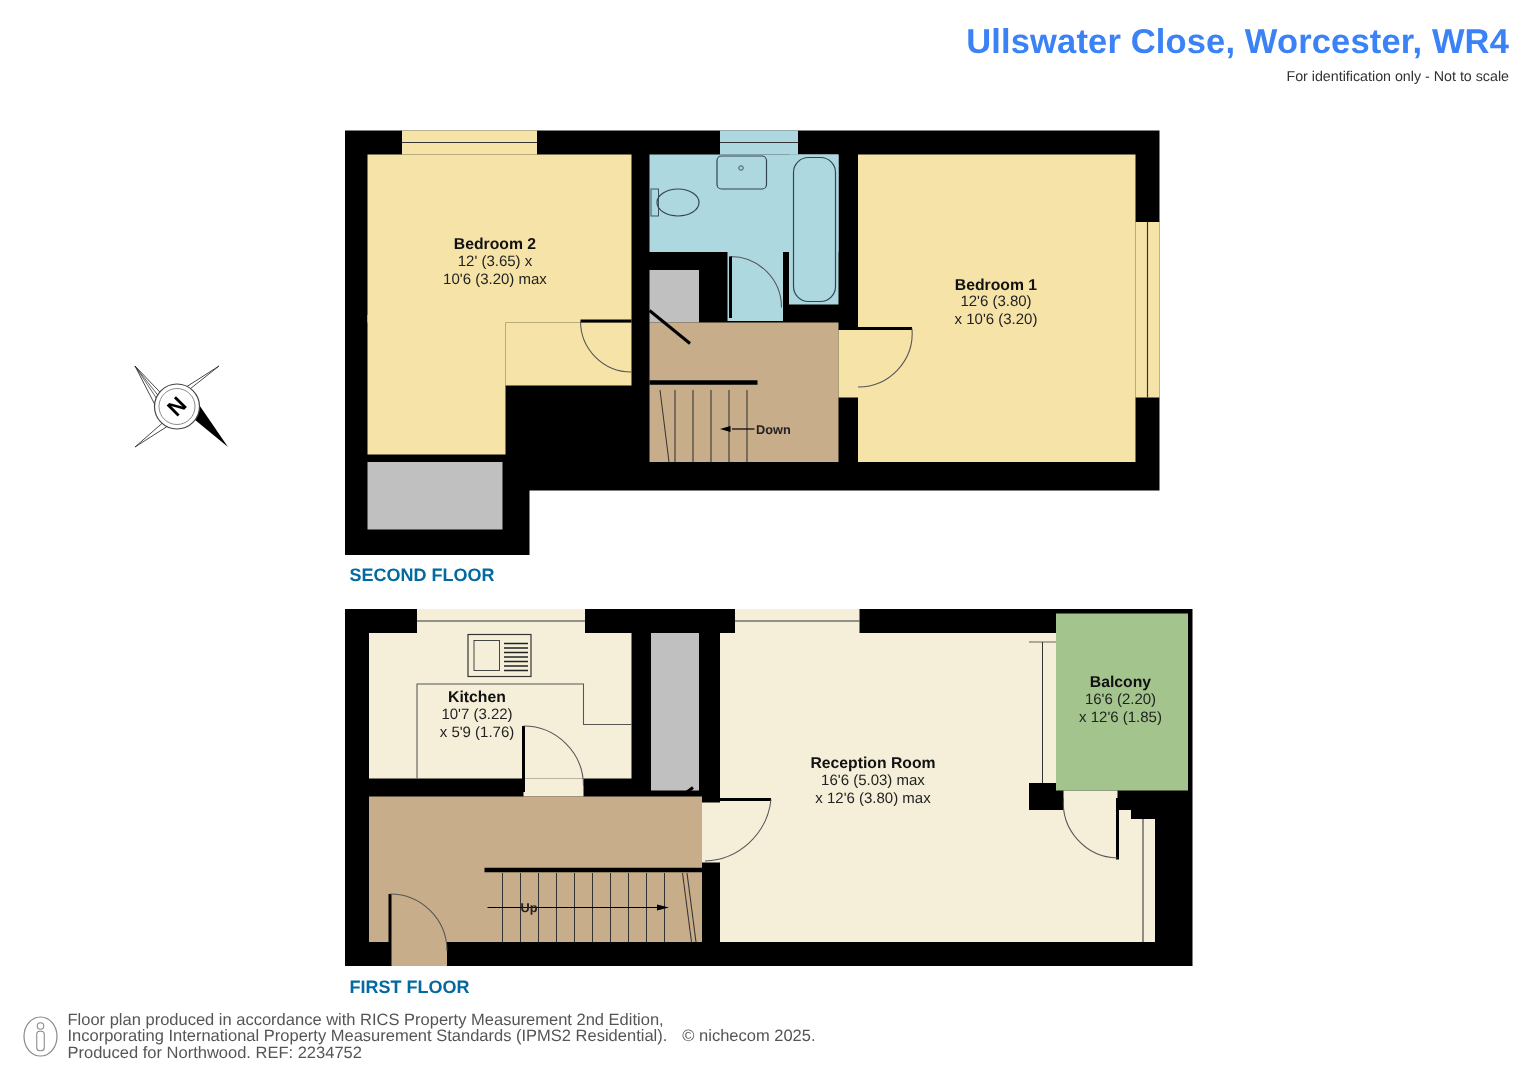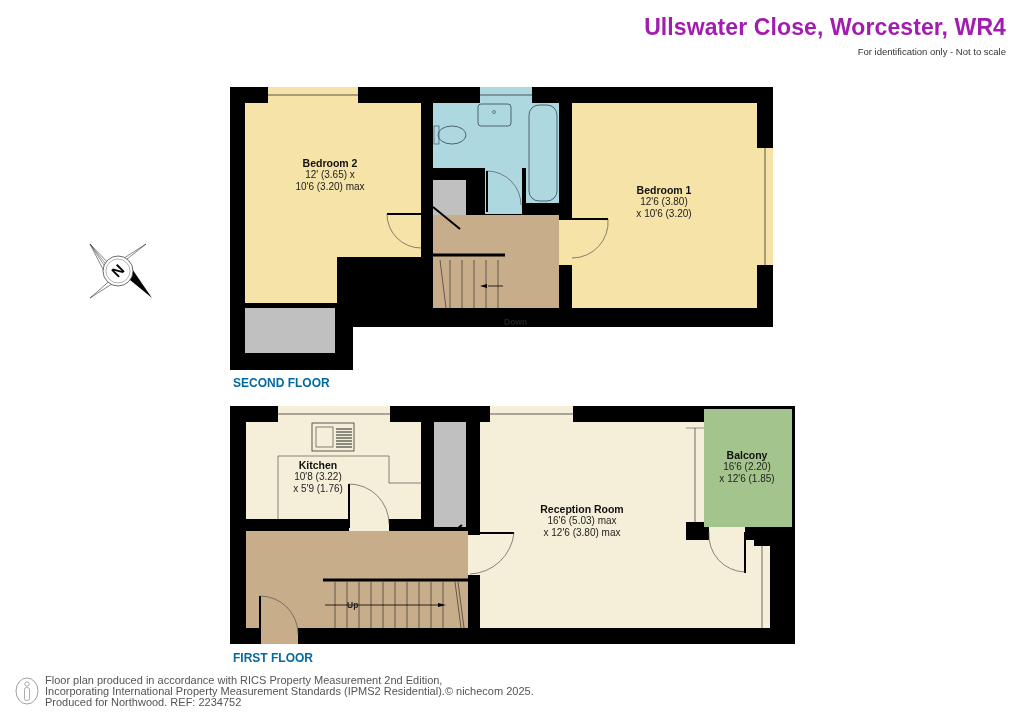--- a/index.html
+++ b/index.html
@@ -1,27 +1,27 @@
 <!DOCTYPE html>
 <html><head>
 <meta charset="utf-8">
 <style>
   html, body { margin: 0; padding: 0; background: #ffffff; }
   body { width: 1024px; height: 724px; position: relative; overflow: hidden; font-family: "Liberation Sans", sans-serif; color: #1a1a1a; }
   .header { position: absolute; right: 18px; top: 14px; text-align: right; }
-  .title { font-size: 23px; font-weight: bold; letter-spacing: 0.1px; color: #a21caf; }
+  .title { font-size: 23px; font-weight: bold; letter-spacing: 0.1px; color: #3b82f6; }
   .area { font-size: 14px; margin-top: 8px; color: #222; }
   .note { font-size: 9.5px; margin-top: 5px; color: #333; }
   .floor-label { position: absolute; font-size: 12px; font-weight: bold; color: #0369a1; }
   svg.plan { position: absolute; left: 0; top: 0; }
   .room-label { position: absolute; text-align: center; font-size: 10px; line-height: 12px; color: #222; transform: translateX(-50%); white-space: nowrap; }
   .room-label .name { font-weight: bold; font-size: 10.5px; color: #111; }
   .stair-label { position: absolute; font-size: 8.5px; font-weight: bold; color: #222; }
   .footer { position: absolute; left: 45px; top: 675px; font-size: 11px; line-height: 11px; color: #555; }
-  .footer .copy { }
+  .footer .copy { margin-left: 10px; }
   .footer-icon { position: absolute; left: 14px; top: 676px; }
   .compass { position: absolute; left: 78px; top: 236px; }
 </style>
 </head>
 <body>
 
 <div class="header">
   <div class="title">Ullswater Close, Worcester, WR4</div>
   <div class="note">For identification only - Not to scale</div>
 </div>
@@ -181,25 +181,25 @@
 <div class="room-label" style="left:330px; top:157px;">
   <div class="name">Bedroom 2</div>
   <div>12' (3.65) x</div>
   <div>10'6 (3.20) max</div>
 </div>
 <div class="room-label" style="left:664px; top:184px;">
   <div class="name">Bedroom 1</div>
   <div>12'6 (3.80)</div>
   <div>x 10'6 (3.20)</div>
 </div>
-<div class="stair-label" style="left:504px; top:281px;margin-top:36px;">Down</div>
+<div class="stair-label" style="left:504px; top:281px;">Down</div>
 
 <div class="room-label" style="left:318px; top:459px;">
   <div class="name">Kitchen</div>
-  <div>10'8 (3.22)</div>
+  <div>10'7 (3.22)</div>
   <div>x 5'9 (1.76)</div>
 </div>
 <div class="room-label" style="left:582px; top:503px;">
   <div class="name">Reception Room</div>
   <div>16'6 (5.03) max</div>
   <div>x 12'6 (3.80) max</div>
 </div>
 <div class="room-label" style="left:747px; top:449px;">
   <div class="name">Balcony</div>
   <div>16'6 (2.20)</div>

